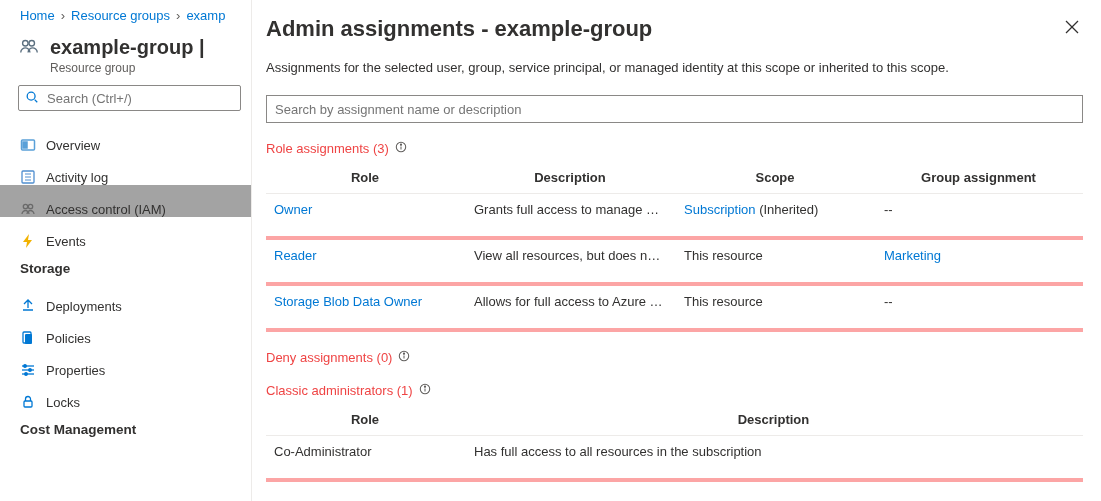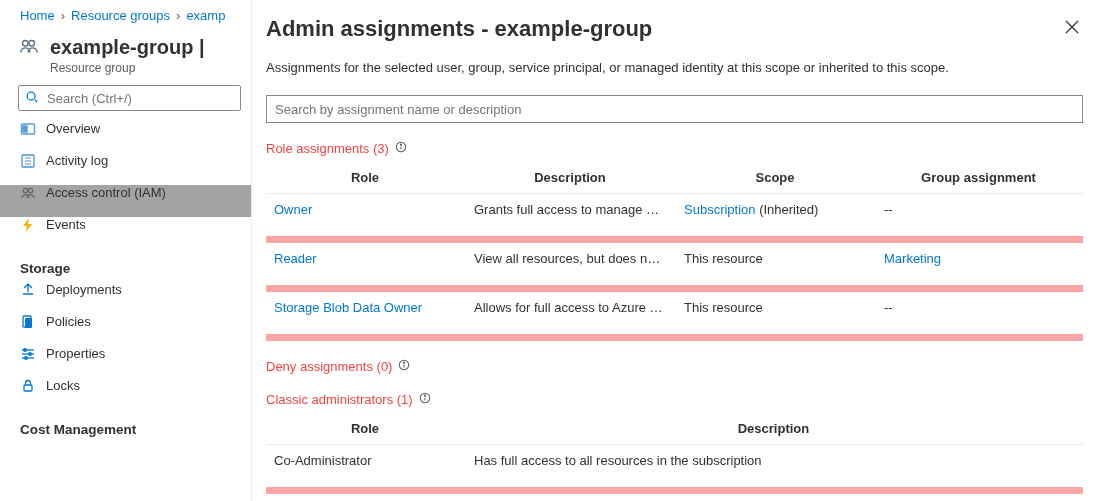--- a/index.html
+++ b/index.html
@@ -22,41 +22,41 @@
   .rg-sub { font-size: 12px; color: #605e5c; margin-top: 2px; }
 
   
   .search-wrap { padding: 0 10px 6px 18px; }
   .search-box { display: flex; align-items: center; border: 1px solid #8a8886; border-radius: 2px; height: 26px; padding: 0 6px; gap: 8px; }
   .search-box input { border: none; outline: none; width: 100%; font-size: 13px; background: transparent; }
   .search-box svg { width: 14px; height: 14px; color: #0078d4; }
 
   
   .nav { flex: 1; overflow-y: auto; margin-top: 4px; }
-  .nav-item { display: flex; align-items: flex-start; gap: 10px; height: 32px; padding: 0 10px 0 20px; cursor: pointer; font-size: 13px; }
+  .nav-item { display: flex; align-items: flex-end; gap: 10px; height: 32px; padding: 0 10px 0 20px; cursor: pointer; font-size: 13px; }
   .nav-item.selected { background: #a3a3a3; }
   .nav-item .ico { width: 16px; height: 16px; display: flex; align-items: center; justify-content: center; }
   .nav-item .ico svg { width: 16px; height: 16px; }
   .section { font-weight: 600; padding: 12px 10px 6px 20px; font-size: 13.5px; }
 
   
   .pane-head { display: flex; justify-content: space-between; align-items: flex-start; padding-top: 6px;}
   .pane-title { font-size: 22px; font-weight: 600; }
   .close-btn { cursor: pointer; padding:4px; }
   .close-btn svg { width: 14px; height: 14px; }
   .pane-desc { margin-top: 18px; font-size: 13px; color: #323130; }
   .pane-search { margin-top: 20px; }
   .pane-search input { width: 100%; height: 28px; border: 1px solid #8a8886; padding: 0 8px; font-size: 13px; outline: none; }
 
   .sect-title { margin-top: 18px; font-size: 13px; color: #ef4444; display: flex; align-items: center; gap: 6px; }
   .info-icon svg { width: 12px; height: 12px; color: #605e5c; }
 
   table { width: 100%; border-collapse: collapse; margin-top: 6px; font-size: 13px; }
   th { text-align: center; font-weight: 600; padding: 8px 10px 8px 8px; border-bottom: 1px solid #edebe9; color: #323130; }
-  td { padding: 8px 10px 19px 8px; border-bottom: 7px solid #fca5a5; vertical-align: middle; white-space: nowrap; overflow: hidden; text-overflow: ellipsis; }
+  td { padding: 8px 10px 19px 8px; border-bottom: 4px solid #fca5a5; vertical-align: middle; white-space: nowrap; overflow: hidden; text-overflow: ellipsis; }
   .col-role { width: 200px; }
   .col-desc { width: 210px; max-width:210px;}
   .col-scope { width: 200px; }
 </style>
 </head>
 <body>
 
 <div class="app">
 
   <div class="left">

